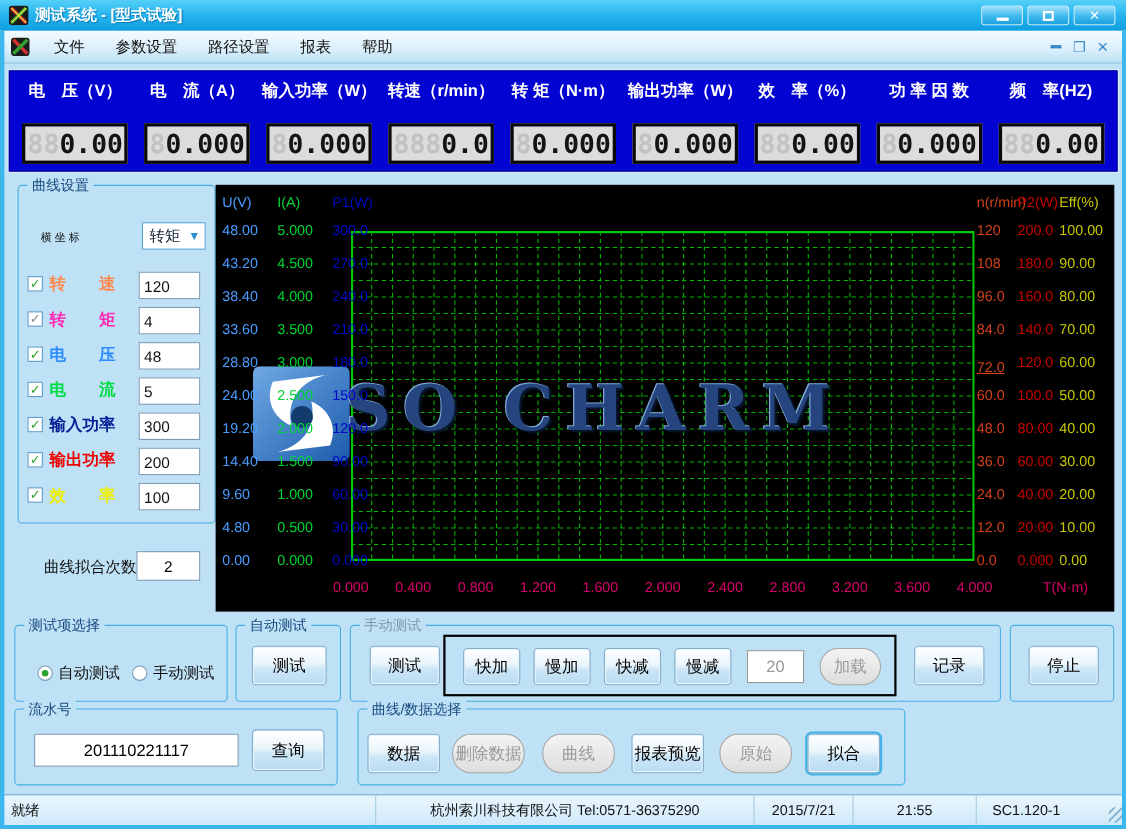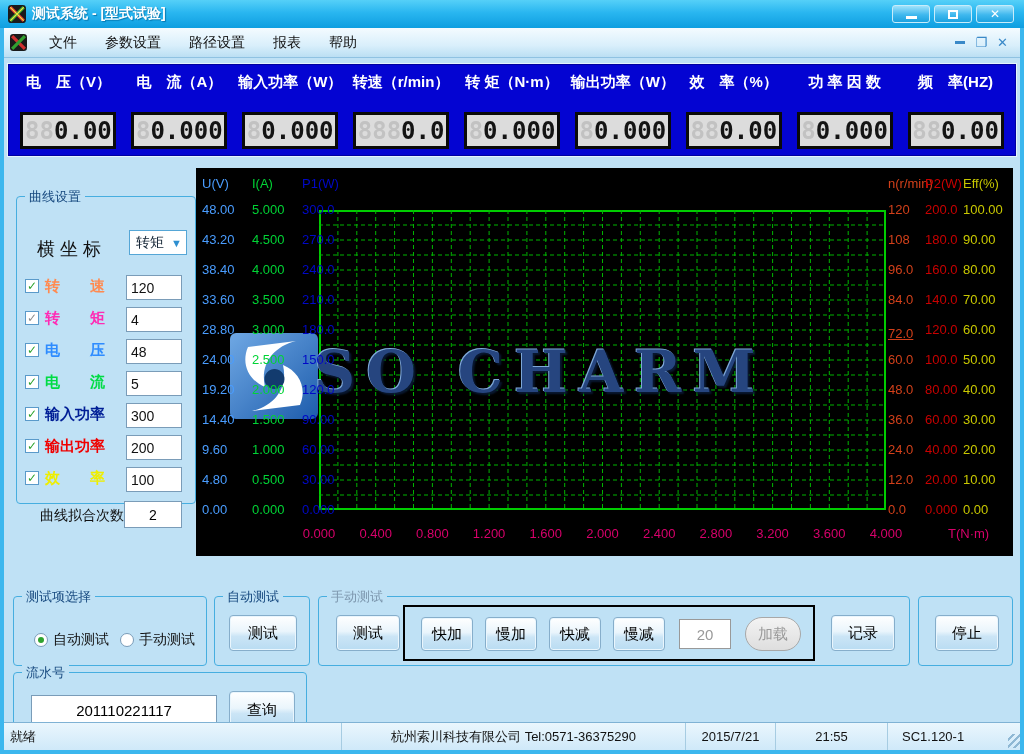--- a/index.html
+++ b/index.html
@@ -41,28 +41,28 @@
     background:#0404D2; border:1px solid #0000A0; box-shadow:0 0 0 1px #E6F4FC;
     display:flex; padding:8px 4px 6px 4px; }
   .meter { flex:1; display:flex; flex-direction:column; align-items:center; justify-content:space-between; }
   .meter .mlabel { color:#fff; font-weight:bold; font-size:15px; white-space:nowrap; }
   .meter .mdisp { width:96px; height:37px; background:#DCDCDC; border:3px solid #0A0A0A;
     display:flex; align-items:center; justify-content:center;
     font-family:"DejaVu Sans Mono","Liberation Mono",monospace; font-weight:bold; font-size:24px; }
   .mdisp .dim { color:#C2C2C2; } .mdisp .lit { color:#141414; }
 
   
-  .g { position:absolute; border:1px solid #46AEE0; border-radius:4px;margin-top:28px; }
+  .g { position:absolute; border:1px solid #46AEE0; border-radius:4px; }
   .g > .cap { position:absolute; top:-9px; left:8px; background:#BFE1F5; padding:0 4px;
     font-size:13px; color:#17497F; white-space:nowrap; }
   .g.dim-cap > .cap { color:#7D97AE; }
 
   
   .curve-group { left:16px; top:110px; width:180px; height:308px; }
-  .xaxis-label { position:absolute; left:20px; top:40px; font-size:18px; color:#111; }
+  .xaxis-label { position:absolute; left:20px; top:40px; font-size:10px; color:#111; }
   .xsel { position:absolute; left:112px; top:33px; width:58px; height:25px; background:#fff;
     border:1px solid #55A6D6; display:flex; align-items:center; padding-left:6px; font-size:14px; color:#123; }
   .xsel .chev { margin-left:auto; color:#2E8FD0; font-size:11px; padding-right:4px; }
   .curve-row { position:absolute; left:0; width:180px; height:26px; }
   .ck { position:absolute; left:8px; top:4px; width:14px; height:14px; background:#fff;
     border:1px solid #5A9ACA; font-size:12px; font-weight:bold; line-height:13px; text-align:center; }
   .curve-row .clabel { position:absolute; left:28px; top:2px; font-size:15px; font-weight:bold; white-space:pre; }
   .curve-row input { position:absolute; left:109px; top:0; width:56px; height:25px;
     border:1px solid #7A9CB8; font-size:14px; padding-left:4px; color:#111; }
   .fit-label { position:absolute; left:40px; top:449px; font-size:14px; color:#111; }
@@ -476,20 +476,31 @@
   <div class="g stop-group">
     <div class="btn" style="left:16px;top:18px;width:64px;height:36px;">停止</div>
   </div>
 
   <div class="g serial-group">
     <span class="cap">流水号</span>
     <input class="serial-input" value="201110221117" style="">
     <div class="btn" style="left:215px;top:18px;width:66px;height:38px;">查询</div>
   </div>
 
+  <div class="g cdata-group">
+    <span class="cap">曲线/数据选择</span>
+    <div id="cdata-buttons">
+        <div class="btn" style="left: 8px; top: 22px; width: 66px; height: 36px;">数据</div>
+        <div class="btn dis" style="left: 85px; top: 22px; width: 66px; height: 36px;">删除数据</div>
+        <div class="btn dis" style="left: 167px; top: 22px; width: 66px; height: 36px;">曲线</div>
+        <div class="btn" style="left: 248px; top: 22px; width: 66px; height: 36px;">报表预览</div>
+        <div class="btn dis" style="left: 328px; top: 22px; width: 66px; height: 36px;">原始</div>
+        <div class="btn focus" style="left: 408px; top: 22px; width: 66px; height: 36px;">拟合</div>
+      </div>
+  </div>
 
 </div>
 
 <div class="statusbar">
   <div class="sb sb1">就绪</div>
   <div class="sb sb2">杭州索川科技有限公司 Tel:0571-36375290</div>
   <div class="sb sb3">2015/7/21</div>
   <div class="sb sb4">21:55</div>
   <div class="sb sb5">SC1.120-1</div>
   <div class="grip"></div>

